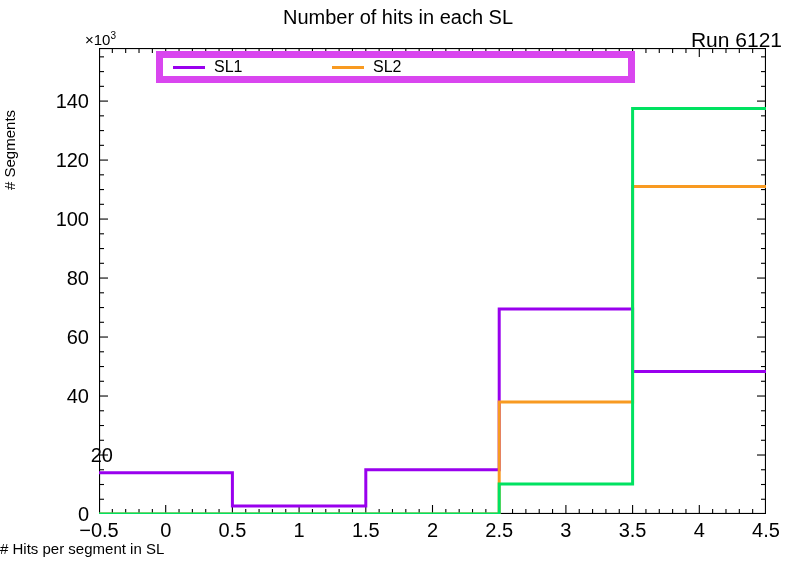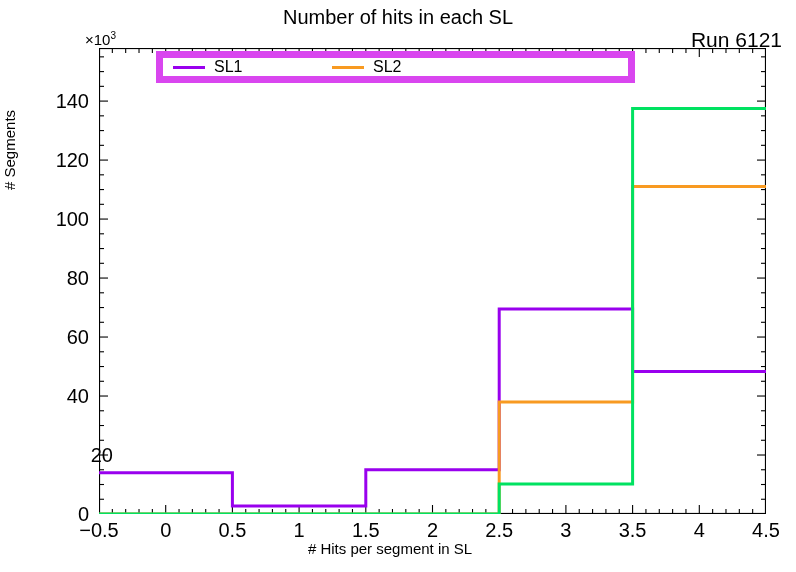--- a/index.html
+++ b/index.html
@@ -57,21 +57,21 @@
     line-height: 16px;
     transform-origin: left top;
     transform: rotate(-90deg) translate(-150px, 0px);
     white-space: nowrap;
   }
   .x-axis-title {
     position: absolute;
     left: 0;
     top: 540px;
     width: 780px;
-    text-align: center;
+    text-align: left;
     font-size: 15px;
     line-height: 18px;
     white-space: nowrap;
   }
 
   
   .y-multiplier {
     position: absolute;
     left: 72px;
     top: 28px;

